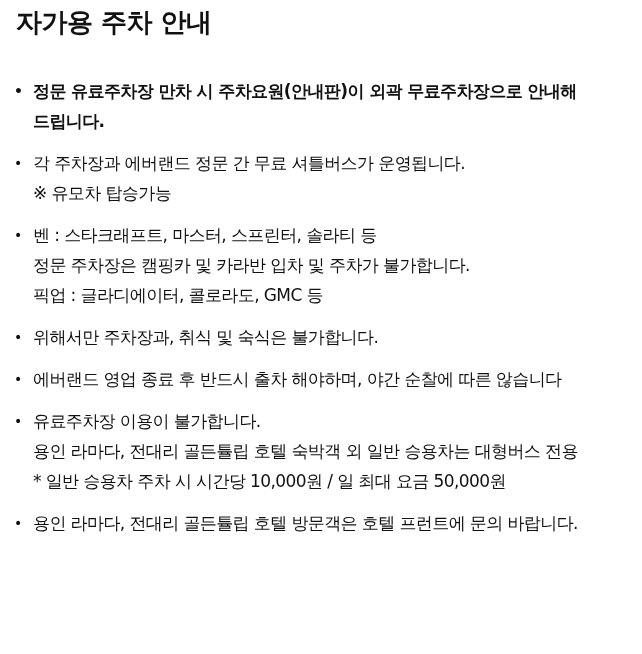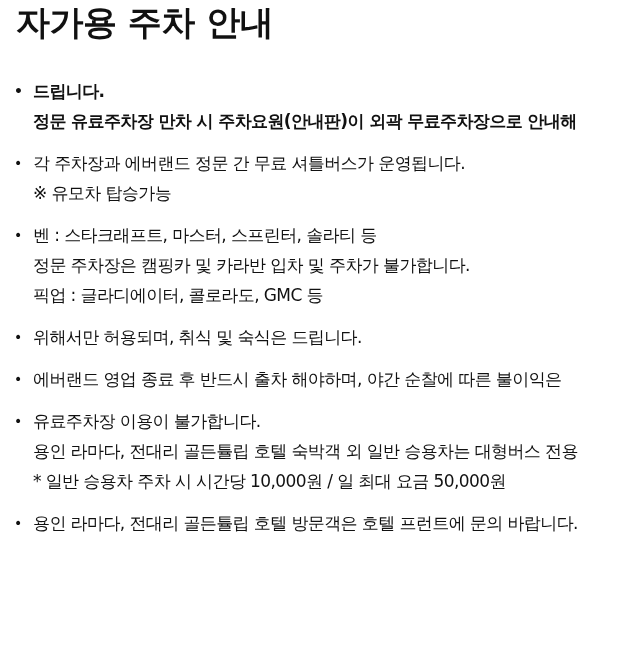--- a/index.html
+++ b/index.html
@@ -3,21 +3,21 @@
 <meta charset="utf-8">
 <style>
   html, body { margin: 0; padding: 0; background: #ffffff; }
   body {
     width: 642px; height: 654px; overflow: hidden;
     font-family: "DejaVu Sans", "Liberation Sans", sans-serif;
     color: #111111;
   }
   .title {
     position: absolute; left: 16px; top: 4px;
-    font-size: 34px; font-weight: bold; letter-spacing: -0.5px;
+    font-size: 26px; font-weight: bold; letter-spacing: -0.5px;
     margin: 0; line-height: 36px;
   }
   .list {
     position: absolute; left: 0; top: 76px; width: 642px;
     list-style: none; margin: 0; padding: 0;
   }
   .item {
     position: relative; padding-left: 33px; padding-right: 8px;
     font-size: 17px; line-height: 30px; letter-spacing: -0.6px;
     margin-bottom: 12px;
@@ -30,41 +30,41 @@
   .line { display: block; white-space: nowrap; }
 </style>
 </head>
 <body>
 
 <h1 class="title">자가용 주차 안내</h1>
 
 <ul class="list">
   <li class="item bold">
     <span class="bullet">•</span>
+    <span class="line">정문 유료주차장 만차 시 주차요원(안내판)이 외곽 무료주차장으로 안내해</span>
     <span class="line">드립니다.</span>
-    <span class="line">정문 유료주차장 만차 시 주차요원(안내판)이 외곽 무료주차장으로 안내해</span>
   </li>
   <li class="item">
     <span class="bullet">•</span>
     <span class="line">각 주차장과 에버랜드 정문 간 무료 셔틀버스가 운영됩니다.</span>
     <span class="line">※ 유모차 탑승가능</span>
   </li>
   <li class="item">
     <span class="bullet">•</span>
     <span class="line">벤 : 스타크래프트, 마스터, 스프린터, 솔라티 등</span>
     <span class="line">정문 주차장은 캠핑카 및 카라반 입차 및 주차가 불가합니다.</span>
     <span class="line">픽업 : 글라디에이터, 콜로라도, GMC 등</span>
   </li>
   <li class="item">
     <span class="bullet">•</span>
-    <span class="line">위해서만 허용되며, 취식 및 숙식은 드립니다.</span>
+    <span class="line">위해서만 주차장과, 취식 및 숙식은 불가합니다.</span>
   </li>
   <li class="item">
     <span class="bullet">•</span>
-    <span class="line">에버랜드 영업 종료 후 반드시 출차 해야하며, 야간 순찰에 따른 불이익은</span>
+    <span class="line">에버랜드 영업 종료 후 반드시 출차 해야하며, 야간 순찰에 따른 않습니다</span>
   </li>
   <li class="item">
     <span class="bullet">•</span>
     <span class="line">유료주차장 이용이 불가합니다.</span>
     <span class="line">용인 라마다, 전대리 골든튤립 호텔 숙박객 외 일반 승용차는 대형버스 전용</span>
     <span class="line">* 일반 승용차 주차 시 시간당 10,000원 / 일 최대 요금 50,000원</span>
   </li>
   <li class="item">
     <span class="bullet">•</span>
     <span class="line">용인 라마다, 전대리 골든튤립 호텔 방문객은 호텔 프런트에 문의 바랍니다.</span>

